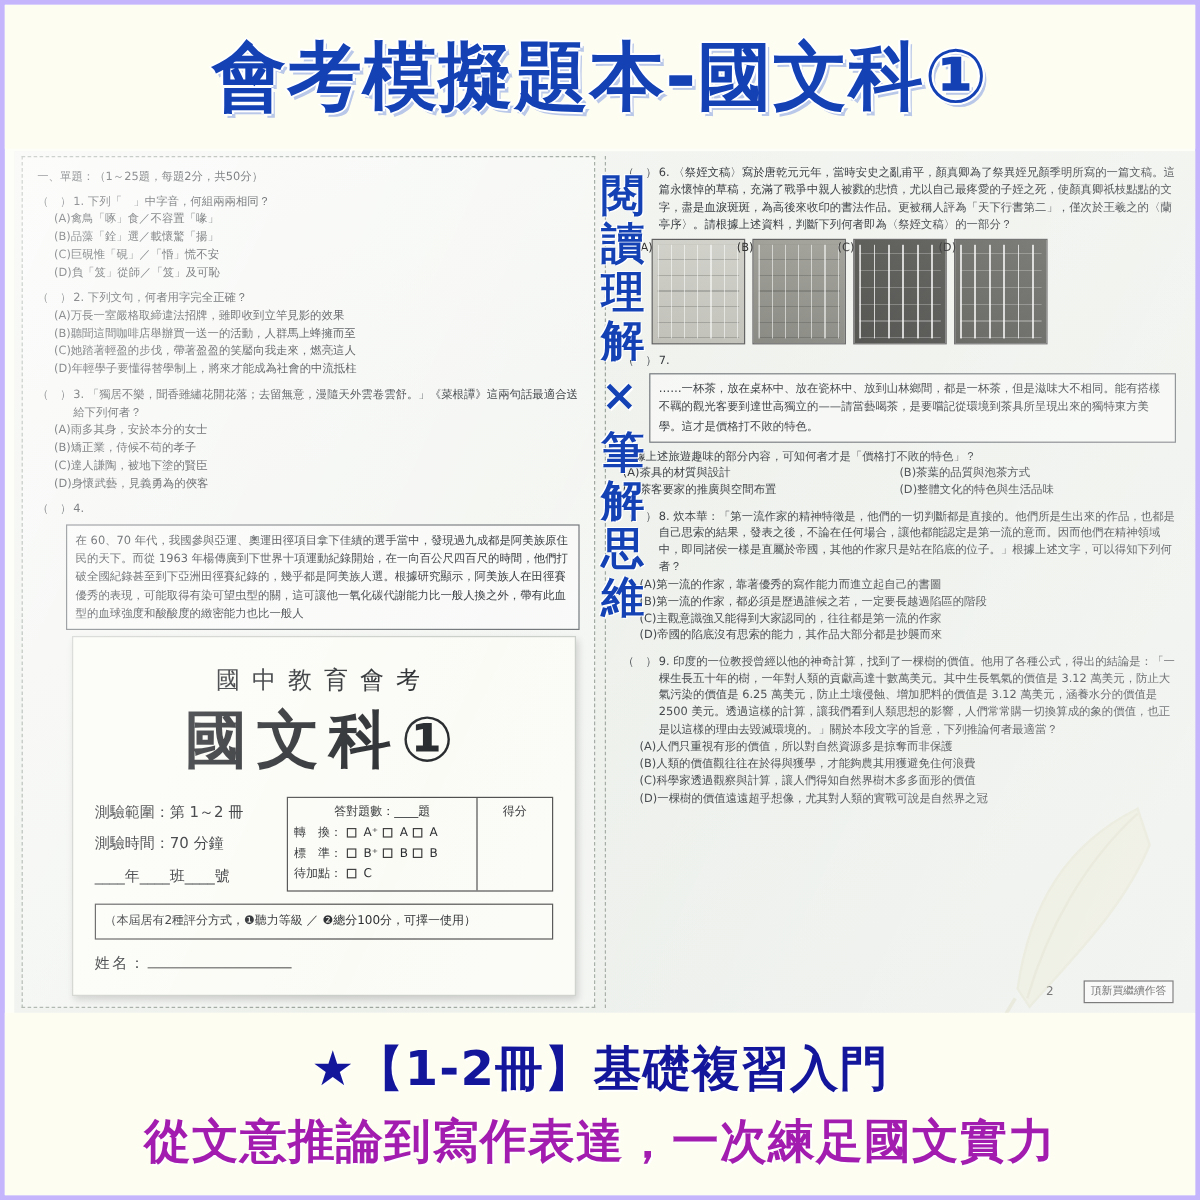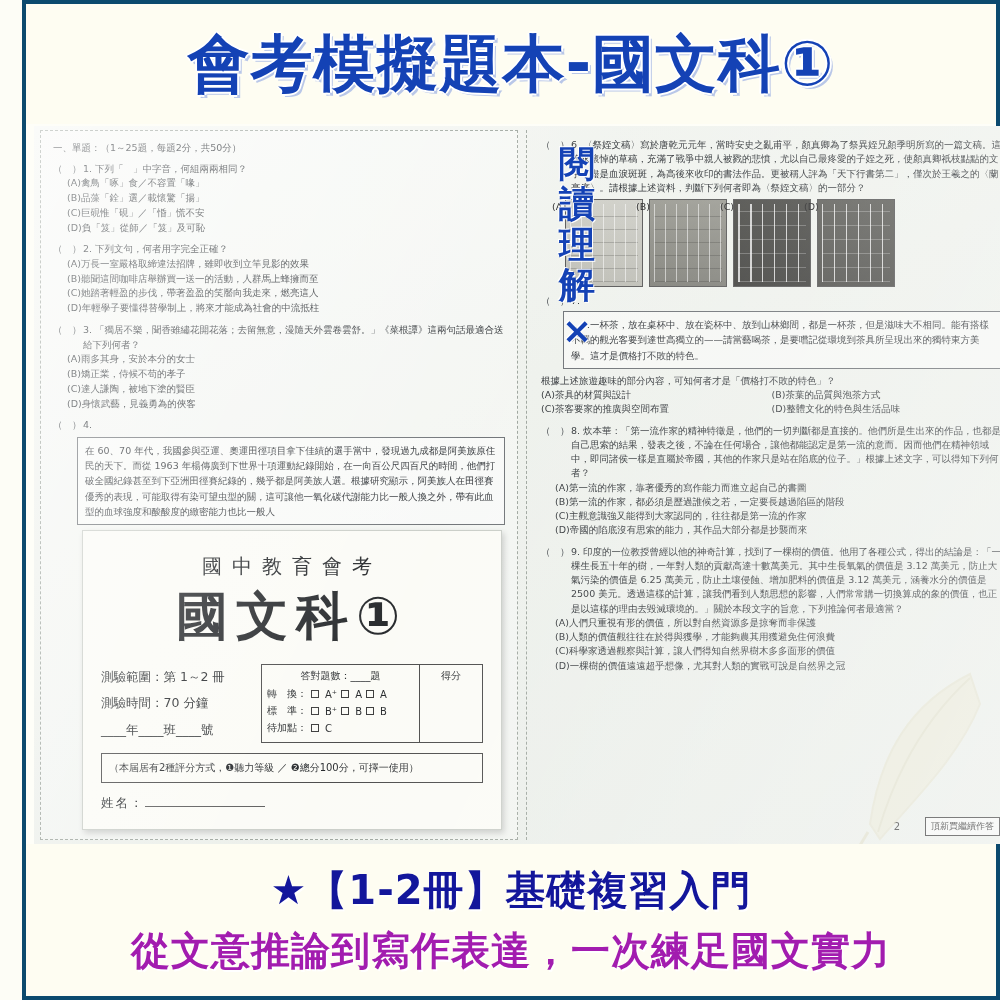--- a/index.html
+++ b/index.html
@@ -6,22 +6,21 @@
   html, body { margin:0; padding:0; }
   body {
     width:1000px; height:1000px; overflow:hidden;
     font-family:"DejaVu Sans","Liberation Sans",sans-serif;
     background:#fdfdf6;
     position:relative;
   }
   #page {
     position:absolute; inset:0;
     background:#fefef8;
-    border:4px solid #0c4a6e;
-    margin-left:22px;
+    border:4px solid #c4b5fd;
   }
   
   .banner {
     position:absolute; left:0; top:0; width:100%; height:120px;
     display:flex; align-items:center; justify-content:center;
     background:#fefdf2;
   }
   .banner-title {
     font-family:"DejaVu Sans","Liberation Sans",sans-serif;
     font-weight:bold;
@@ -103,24 +102,24 @@
   .cb-score { width:62px; padding:4px 5px; text-align:center; }
   .cb-row { display:flex; gap:4px; align-items:center; margin-bottom:3px; }
   .sqr { display:inline-block; width:8px; height:8px; border:1px solid #333; margin-right:2px; vertical-align:-1px; }
   .cover-note {
     border:1px solid #444; margin-top:10px; padding:5px 7px; font-size:10px; line-height:1.8;
   }
   .cover-name { margin-top:12px; font-size:12.5px; letter-spacing:2px; }
   .rule { display:inline-block; border-bottom:1px solid #555; width:120px; }
   
   .vert-text {
-    position:absolute; left:516px; top:18px;
+    position:absolute; left:489px; top:18px;
     width:54px;
     font-size:36px; font-weight:bold; color:#1442b5;
-    line-height:1.12; text-align:center;
+    line-height:1.12; 
     text-shadow:1px 1px 0 #fff, -1px -1px 0 #fff;
     z-index:6;
   }
   .vert-text div { display:block; }
   .vert-gap { height:6px; }
   
   .thumbs { display:flex; gap:6px; margin:4px 0 6px 24px; }
   .thumb { width:78px; height:88px; position:relative; border:1px solid #555; }
   .thumb .lbl { position:absolute; left:-14px; top:0px; font-size:9.5px; color:#222; }
   .t1 { background:linear-gradient(#cfcfc8,#bdbdb5); }
@@ -279,20 +278,21 @@
       <div class="cover-name">
         <span>姓名：</span><span class="rule"></span>
       </div>
     </div>
 
     <div class="vert-text">
       <div>閱讀理解</div>
       <div class="vert-gap"></div>
       <div>×</div>
       <div class="vert-gap"></div>
+      <div>筆解思維</div>
     </div>
 
     <div class="right-page">
 
       <div class="q-block">
         <div class="q-head">
           <span class="paren">（　）</span>
           <span class="q-body">
             <span>6.</span>
             <span>〈祭姪文稿〉寫於唐乾元元年，當時安史之亂甫平，顏真卿為了祭異姪兄顏季明所寫的一篇文稿。這篇永懷悼的草稿，充滿了戰爭中親人被戮的悲憤，尤以自己最疼愛的子姪之死，使顏真卿祇枝點點的文字，盡是血淚斑斑，為高後來收印的書法作品。更被稱人評為「天下行書第二」，僅次於王羲之的〈蘭亭序〉。請根據上述資料，判斷下列何者即為〈祭姪文稿〉的一部分？</span>

